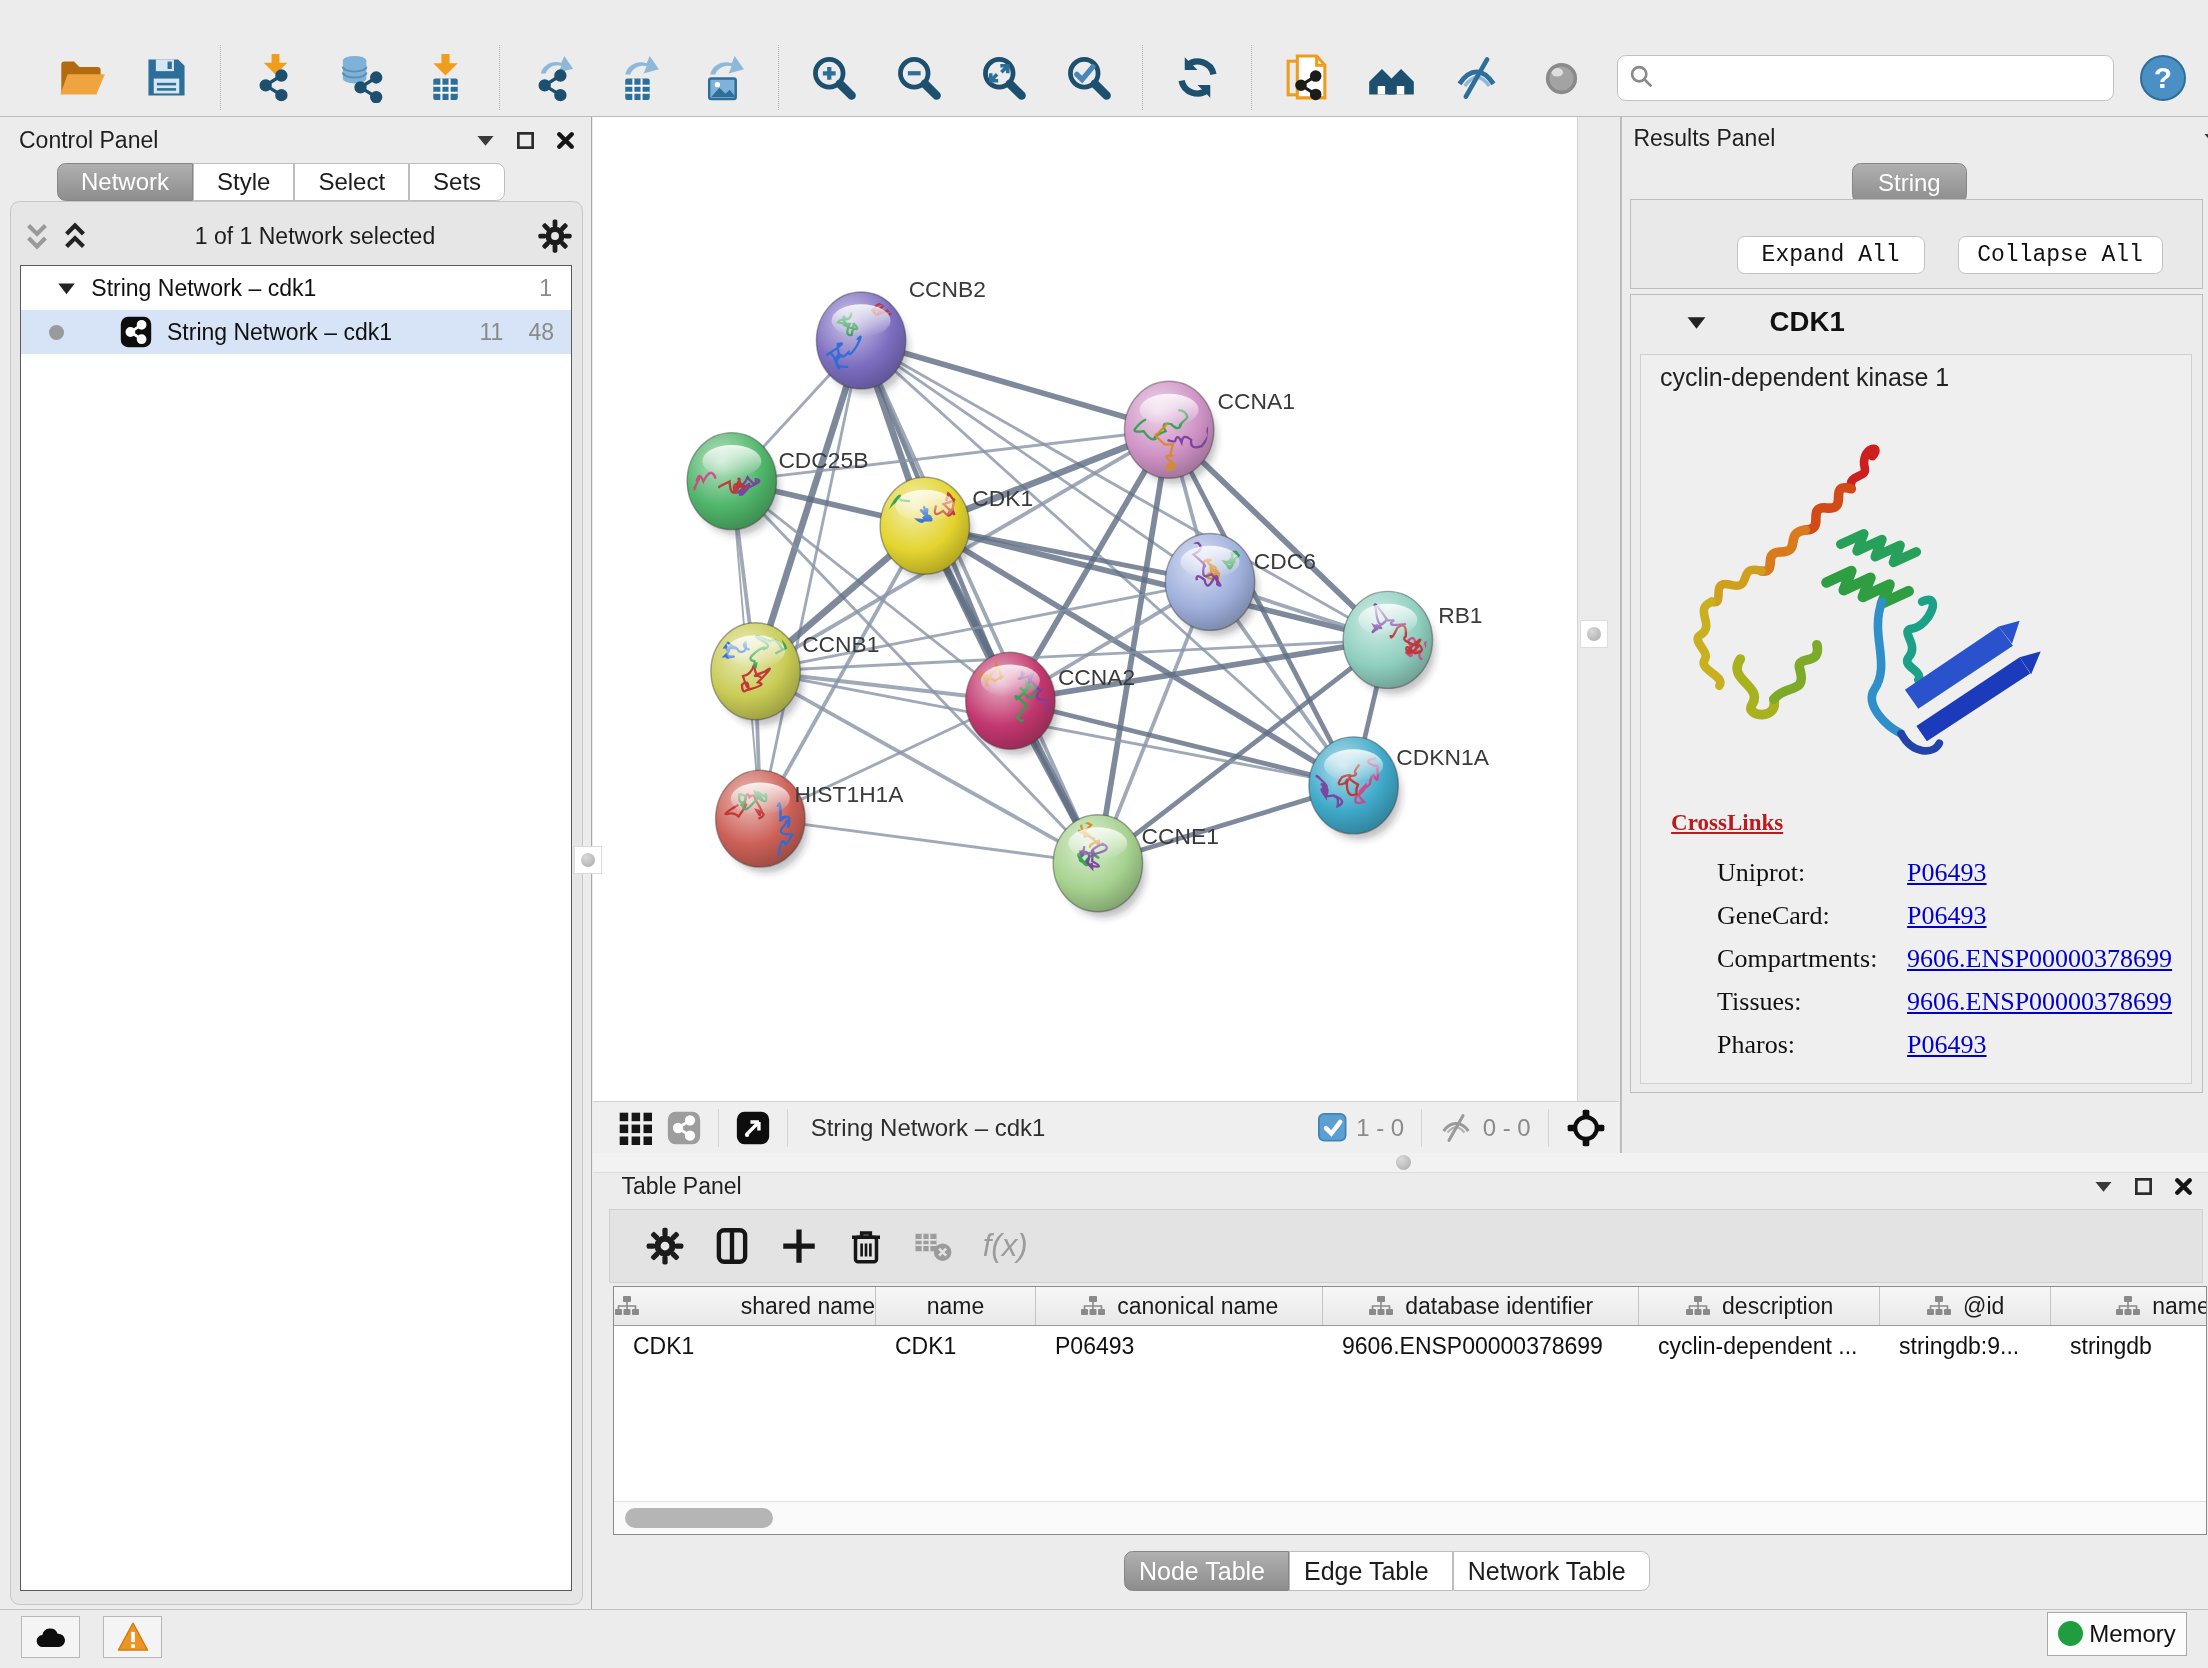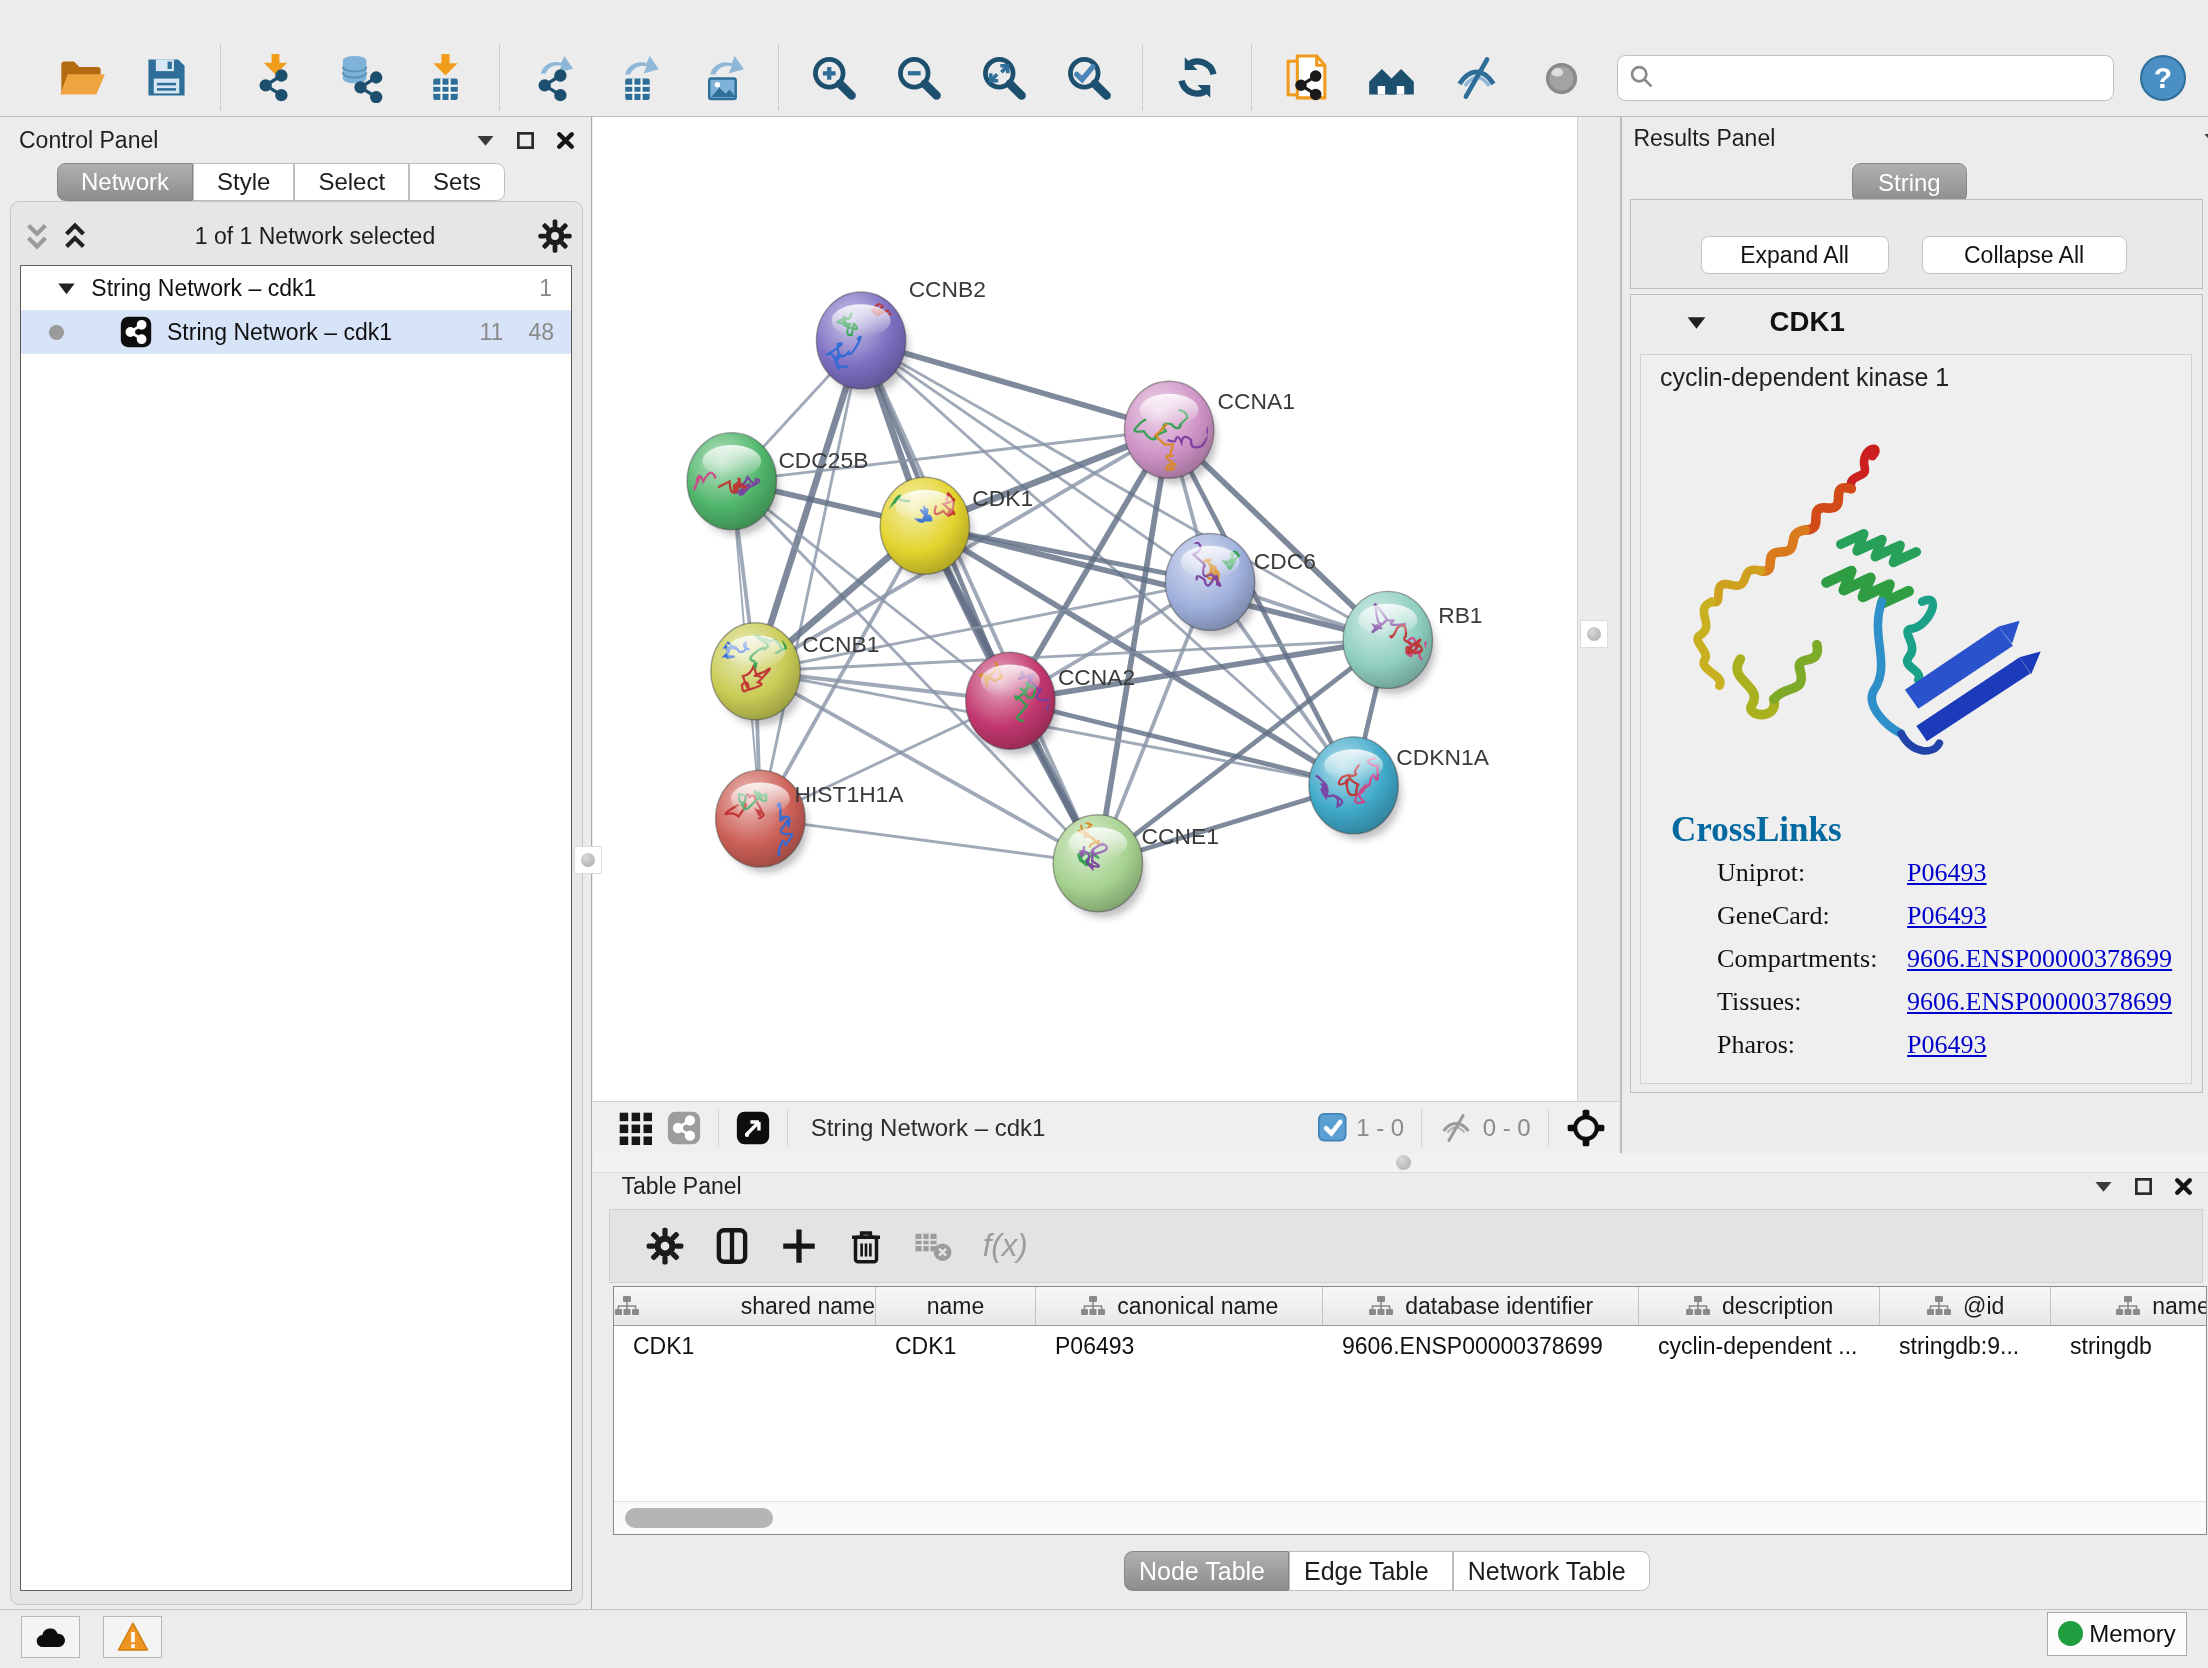--- a/index.html
+++ b/index.html
@@ -55,29 +55,29 @@
   #net-toolbar .vr{width:1px;height:38px;background:#d4d4d4;margin:0 17px;}
   #net-title{font-size:24px;color:#2e2e2e;margin-left:5.7px;}
   .nt-right{margin-left:auto;display:flex;align-items:center;margin-right:13.3px;}
   .cnt{font-size:24px;color:#8a8a8a;margin-left:9.5px;}
   #net-toolbar .chk{width:28.5px;height:28.5px;}
   
   #results-panel{position:absolute;left:1622px;top:117px;width:696px;height:1036px;background:#ececec;}
   #rp-head{position:absolute;left:11.4px;right:13.3px;top:7.6px;display:flex;justify-content:space-between;align-items:center;}
   #rp-tab{position:absolute;left:230px;top:46px;height:38px;padding:0 25px;background:linear-gradient(#b0b0b0,#8d8d8d);color:#fff;border:1px solid #868686;border-radius:8.6px;font-size:24px;display:flex;align-items:center;}
   #rp-btnbox{position:absolute;left:7.6px;top:82px;width:571px;height:88px;background:#e9e9e9;border:1.9px solid #bdbdbd;}
-  .rp-btn{position:absolute;top:36px;height:38px;background:#fff;border:1px solid #c2c2c2;border-radius:7.6px;font-size:23px;font-family:Liberation Sans, sans-serif;color:#111;cursor:pointer;}
+  .rp-btn{position:absolute;top:36px;height:38px;background:#fff;border:1px solid #c2c2c2;border-radius:7.6px;font-size:23px;font-family:Liberation Mono, monospace;color:#111;cursor:pointer;margin-left:36px;}
   #rp-mainbox{position:absolute;left:7.6px;top:177px;width:571px;height:797px;background:#ececec;border:1.9px solid #bdbdbd;}
   #rp-entry-hd{position:absolute;left:0;top:11.4px;width:100%;display:flex;align-items:center;}
   #rp-entry-hd .icn{width:25px;height:25px;margin-left:53px;}
   #rp-entry-name{font-size:27.6px;font-weight:bold;color:#111;margin-left:61px;}
   #rp-inner{position:absolute;left:9.5px;top:59px;right:9.5px;bottom:7.6px;background:#efefef;border:1px solid #cfcfcf;}
   #rp-desc{position:absolute;left:19px;top:7.6px;font-size:25px;color:#222;}
   #protein-img{position:absolute;left:42px;top:84px;width:373px;height:354px;}
-  #xl-heading{position:absolute;left:30px;top:455px;font-family:"Liberation Serif",serif;font-weight:bold;font-size:35px;color:#0369a1;}
+  #xl-heading{position:absolute;left:30px;top:455px;font-family:"Liberation Serif",serif;font-weight:bold;font-size:23px;color:#b91c1c;text-decoration:underline;}
   #xlinks{position:absolute;left:44px;top:496px;right:19px;}
   .xl-row{display:flex;height:43px;align-items:center;font-family:"Liberation Serif",serif;font-size:26px;}
   .xl-label{width:190px;color:#111;margin-left:32px;}
   .xl-value{color:#0000cc;text-decoration:underline;cursor:pointer;}
   
   #h-splitter{position:absolute;left:593px;top:1153px;width:1616px;height:19px;background:#f2f2f2;border-bottom:1px solid #dcdcdc;}
   #h-splitter i{position:absolute;left:803px;top:1.9px;width:15px;height:15px;border-radius:50%;background:radial-gradient(circle at 35% 30%,#dadada,#aaa);}
   
   #table-panel{position:absolute;left:593px;top:1173px;width:1616px;height:437px;background:#ececec;}
   #tp-head{position:absolute;left:28.5px;right:13.3px;top:0px;display:flex;justify-content:space-between;align-items:center;}

